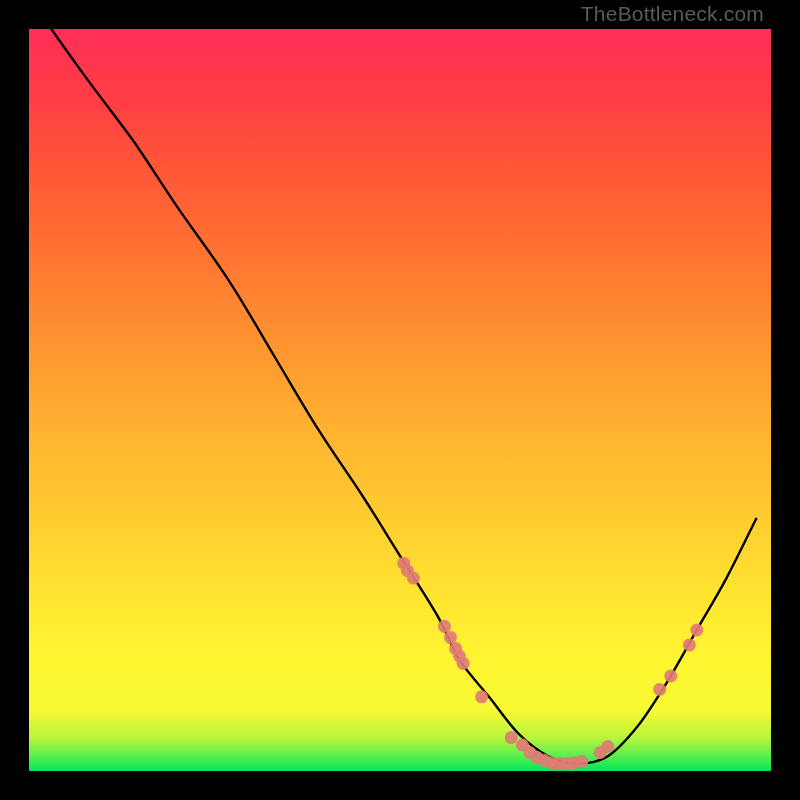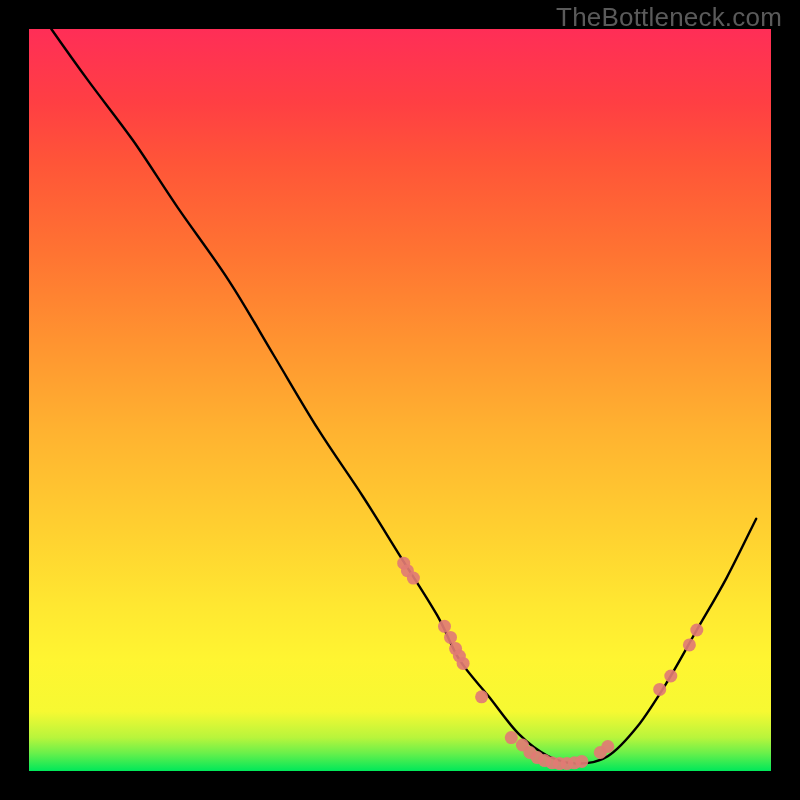--- a/index.html
+++ b/index.html
@@ -11,24 +11,24 @@
     overflow: hidden;
   }
   .container {
     position: relative;
     width: 800px;
     height: 800px;
   }
   .watermark {
     position: absolute;
     top: 2px;
-    right: 18px;
+    right: 36px;
     color: #5a5a5a;
     font-family: Arial, Helvetica, sans-serif;
-    font-size: 26px;
+    font-size: 21px;
     font-weight: 500;
     letter-spacing: 0.2px;
     user-select: none;
   }
   .plot-area {
     position: absolute;
     left: 29px;
     top: 29px;
     width: 742px;
     height: 742px;

